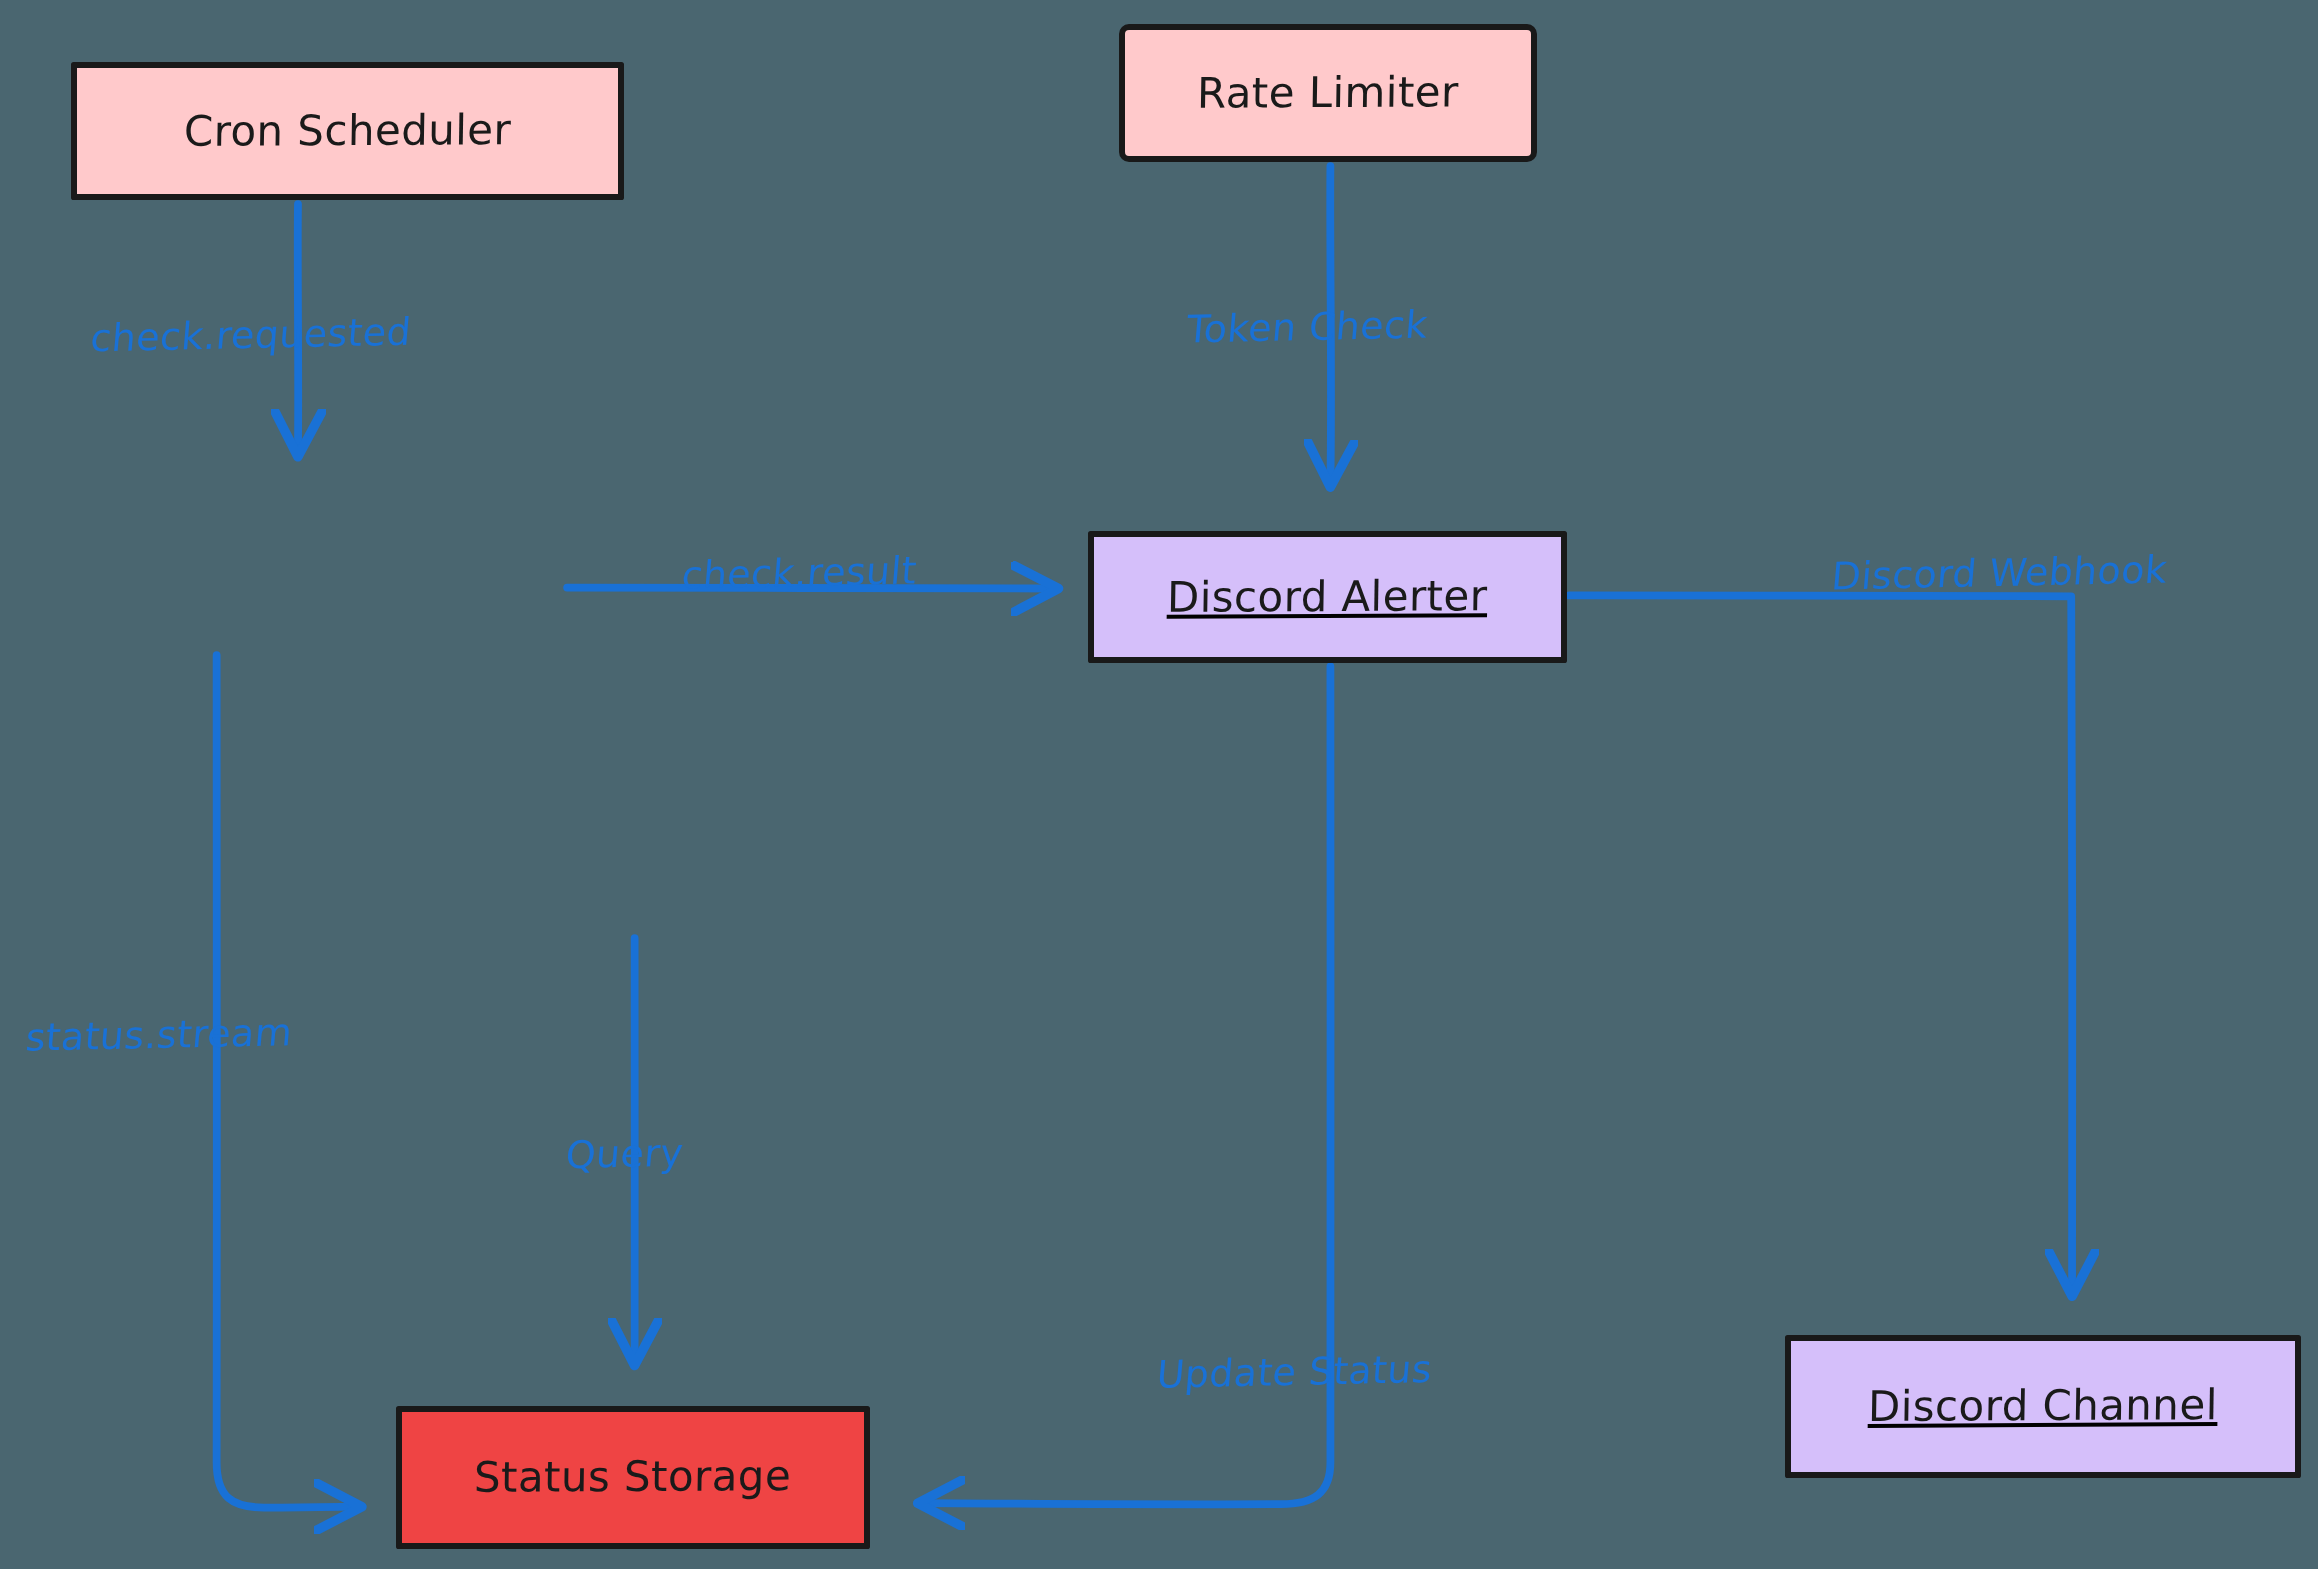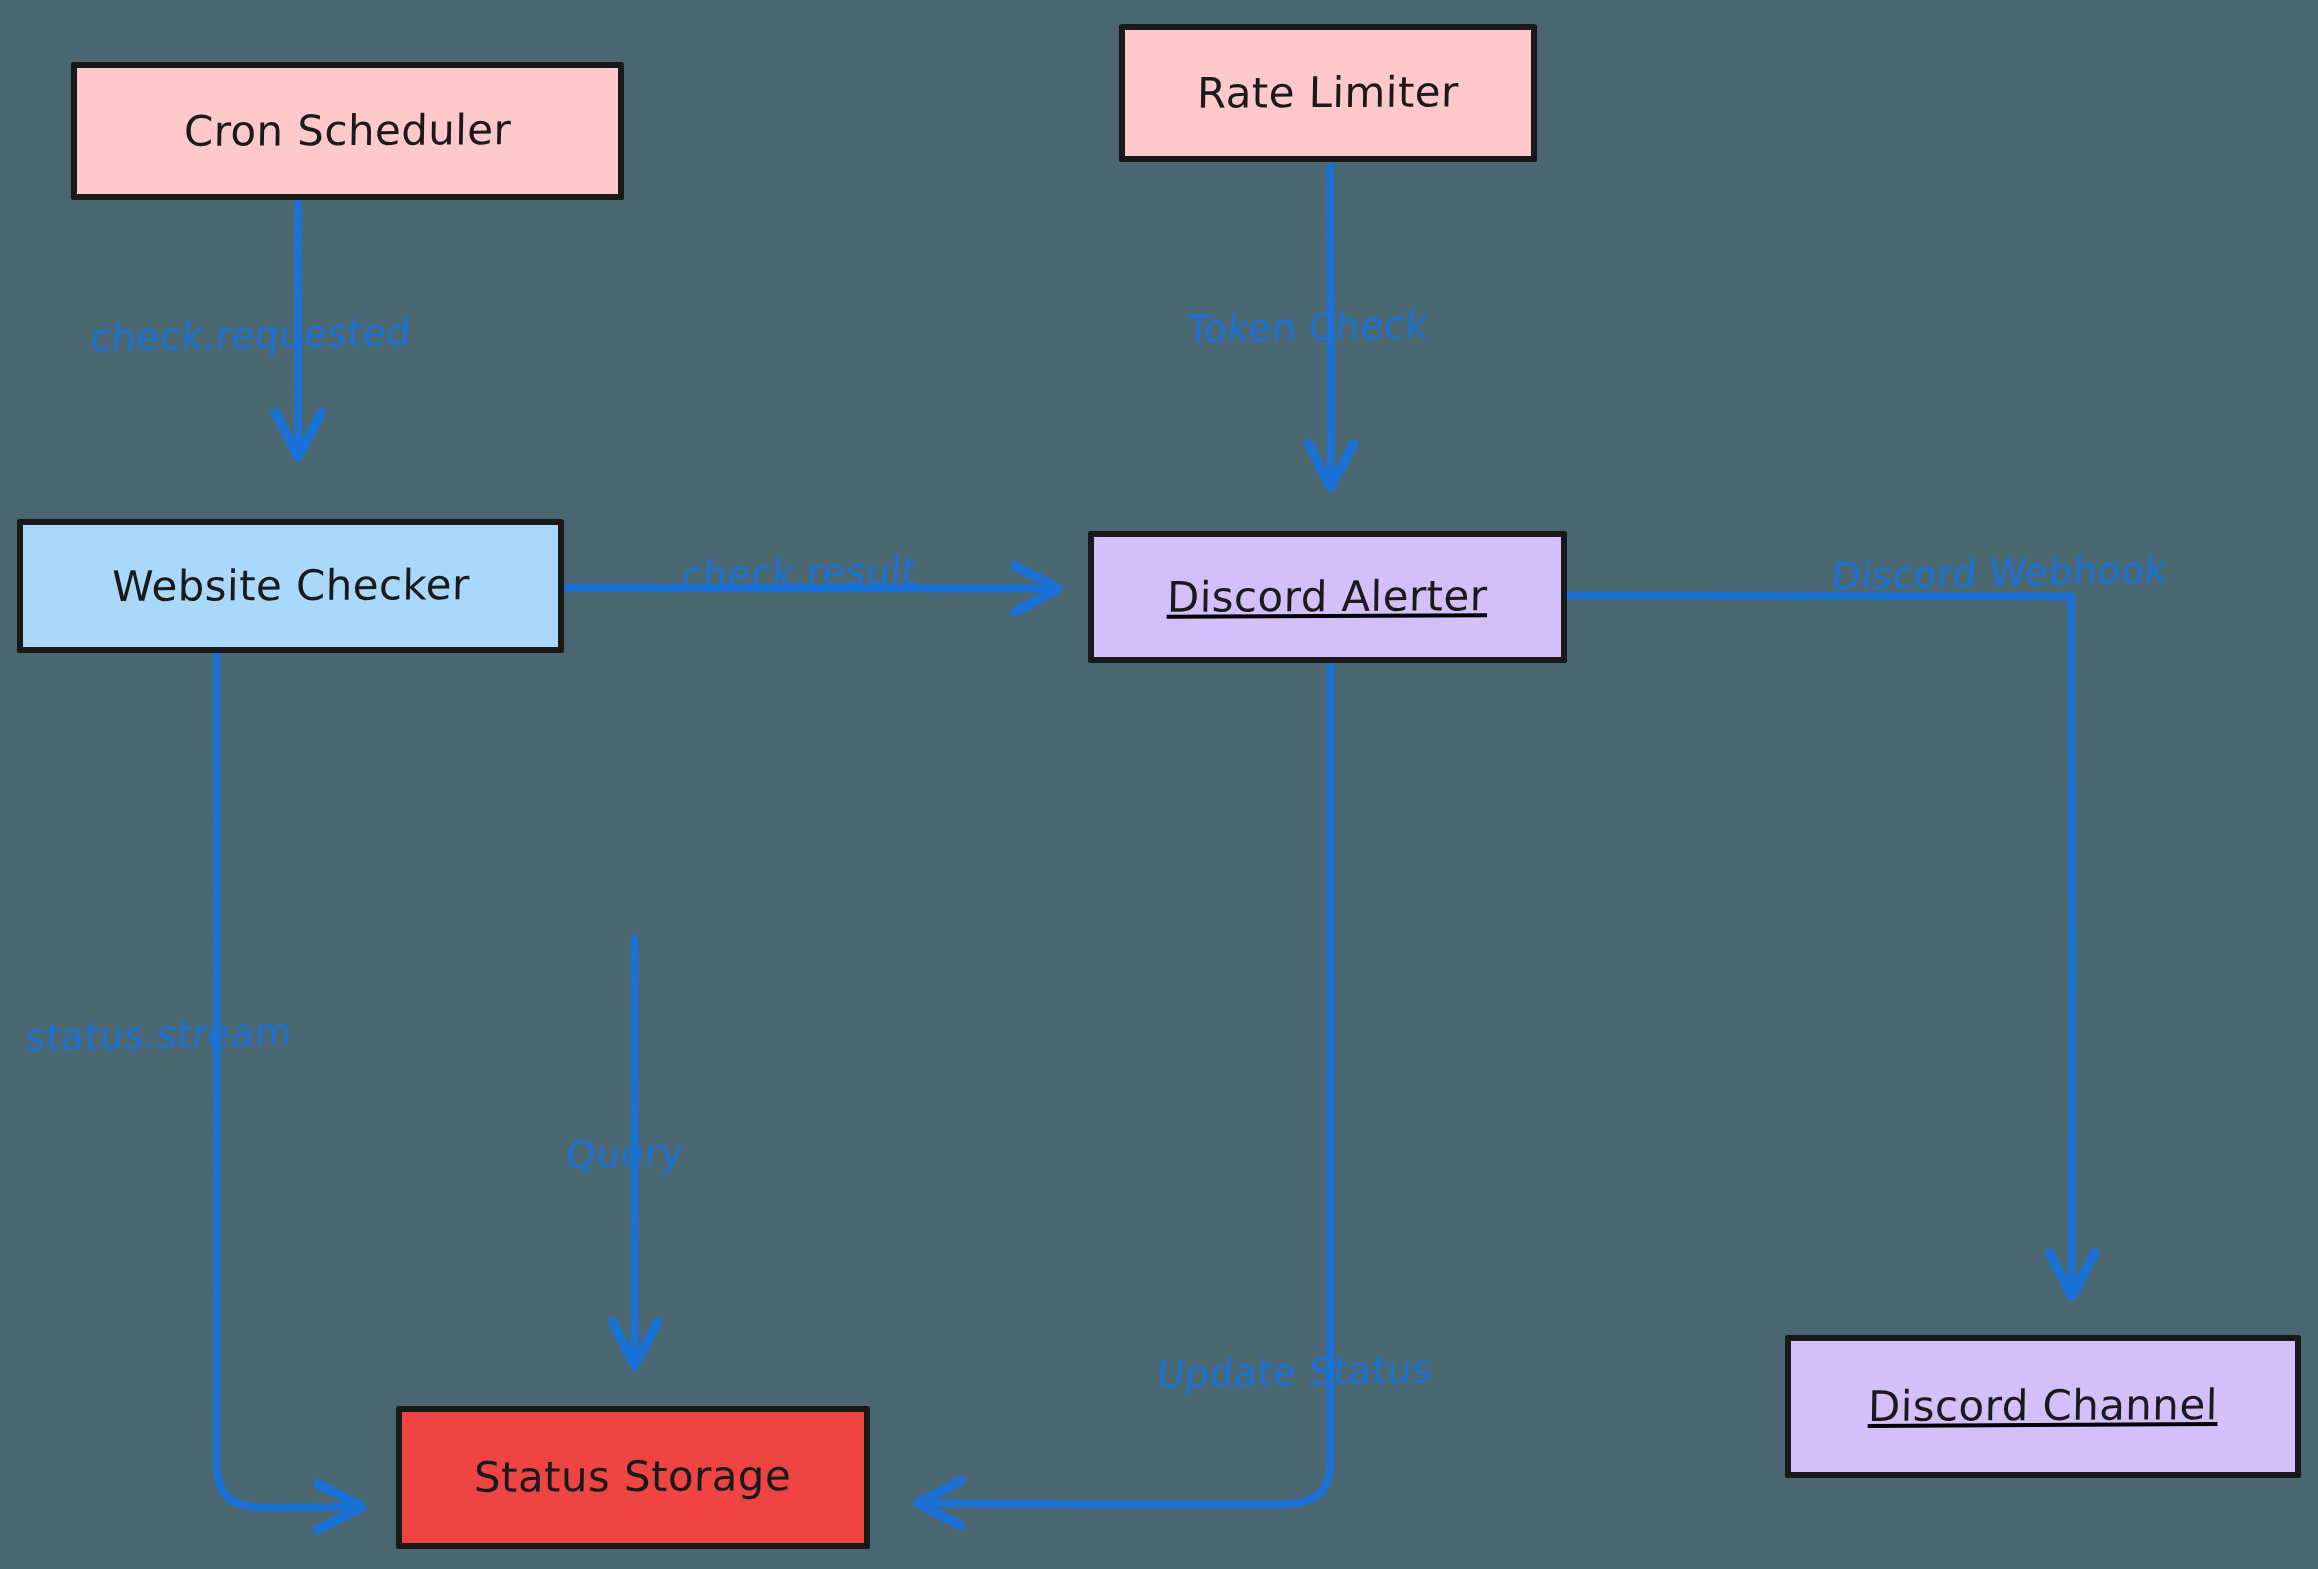--- a/index.html
+++ b/index.html
@@ -110,27 +110,24 @@
   <div class="edge-label" style="left:26px; top:1013px;">status.stream</div>
 
   <div class="edge-label" style="left:566px; top:1132px;">Query</div>
 
   <div class="edge-label" style="left:1157px; top:1350px;">Update Status</div>
 
   <div class="node fill-pink" style="left:71px; top:62px; width:553px; height:138px;align-items:center;">
     <span class="node-label">Cron Scheduler</span>
   </div>
 
-  <div class="node fill-pink" style="left:1119px; top:24px; width:418px; height:138px;">
+  <div class="node fill-pink" style="left:1119px; top:24px; width:418px; height:138px;border-radius:10px;">
     <span class="node-label">Rate Limiter</span>
   </div>
 
-  <div class="node fill-blue" style="left:17.3px; top:519px; width:547px; height:134px;">
-    <span class="node-label">Website Checker</span>
-  </div>
 
   <div class="node fill-purple" style="left:1088px; top:531px; width:479px; height:132px;">
     <span class="node-label">Discord Alerter</span>
   </div>
 
 
   <div class="node fill-yellow" style="left:396px; top:1406px; width:474px; height:143px;">
     <span class="node-label">Status Storage</span>
   </div>
 

